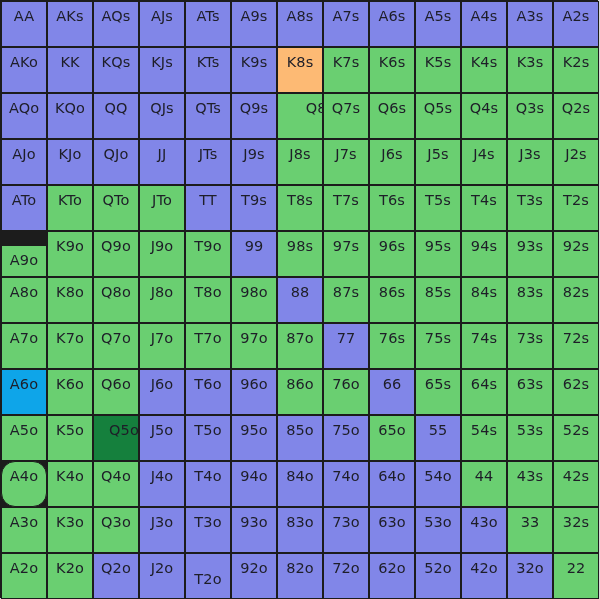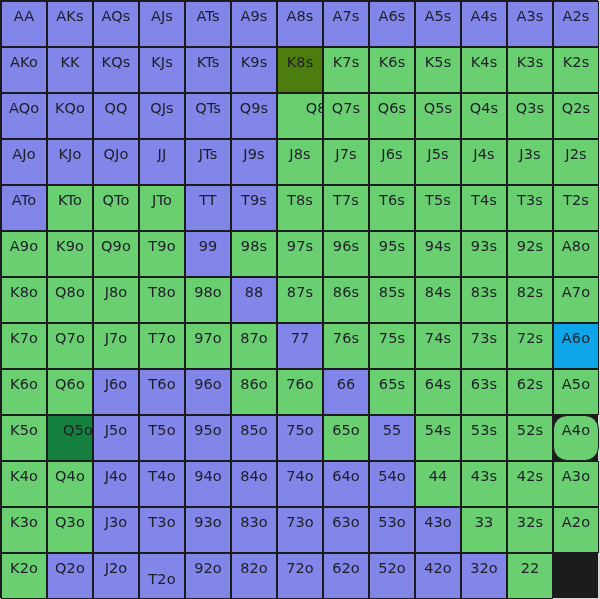--- a/index.html
+++ b/index.html
@@ -116,21 +116,21 @@
       </div>
       <div class="cell fold" style="background: rgb(129, 134, 232);">
         <span class="label">KJs</span>
       </div>
       <div class="cell fold" style="background: rgb(129, 134, 232);">
         <span class="label">KTs</span>
       </div>
       <div class="cell fold" style="background: rgb(129, 134, 232);">
         <span class="label">K9s</span>
       </div>
-      <div class="cell raise" style="background: #4d7c0f;">
+      <div class="cell raise" style="background: #fdba74;">
         <span class="label">K8s</span>
       </div>
       <div class="cell raise" style="background: rgb(106, 207, 113);">
         <span class="label">K7s</span>
       </div>
       <div class="cell raise" style="background: rgb(106, 207, 113);">
         <span class="label">K6s</span>
       </div>
       <div class="cell raise" style="background: rgb(106, 207, 113);">
         <span class="label">K5s</span>
@@ -254,28 +254,31 @@
       </div>
       <div class="cell raise" style="background: rgb(106, 207, 113);">
         <span class="label">T4s</span>
       </div>
       <div class="cell raise" style="background: rgb(106, 207, 113);">
         <span class="label">T3s</span>
       </div>
       <div class="cell raise" style="background: rgb(106, 207, 113);">
         <span class="label">T2s</span>
       </div>
-      <div class="cell raise" style="background: rgb(106, 207, 113);">
+      <div class="cell raise" style="background: rgb(106, 207, 113); margin-top: 14px;">
         <span class="label">A9o</span>
       </div>
       <div class="cell raise" style="background: rgb(106, 207, 113);">
         <span class="label">K9o</span>
       </div>
       <div class="cell raise" style="background: rgb(106, 207, 113);">
         <span class="label">Q9o</span>
+      </div>
+      <div class="cell raise" style="background: rgb(106, 207, 113);">
+        <span class="label">J9o</span>
       </div>
       <div class="cell raise" style="background: rgb(106, 207, 113);">
         <span class="label">T9o</span>
       </div>
       <div class="cell fold" style="background: rgb(129, 134, 232);">
         <span class="label">99</span>
       </div>
       <div class="cell raise" style="background: rgb(106, 207, 113);">
         <span class="label">98s</span>
       </div>

